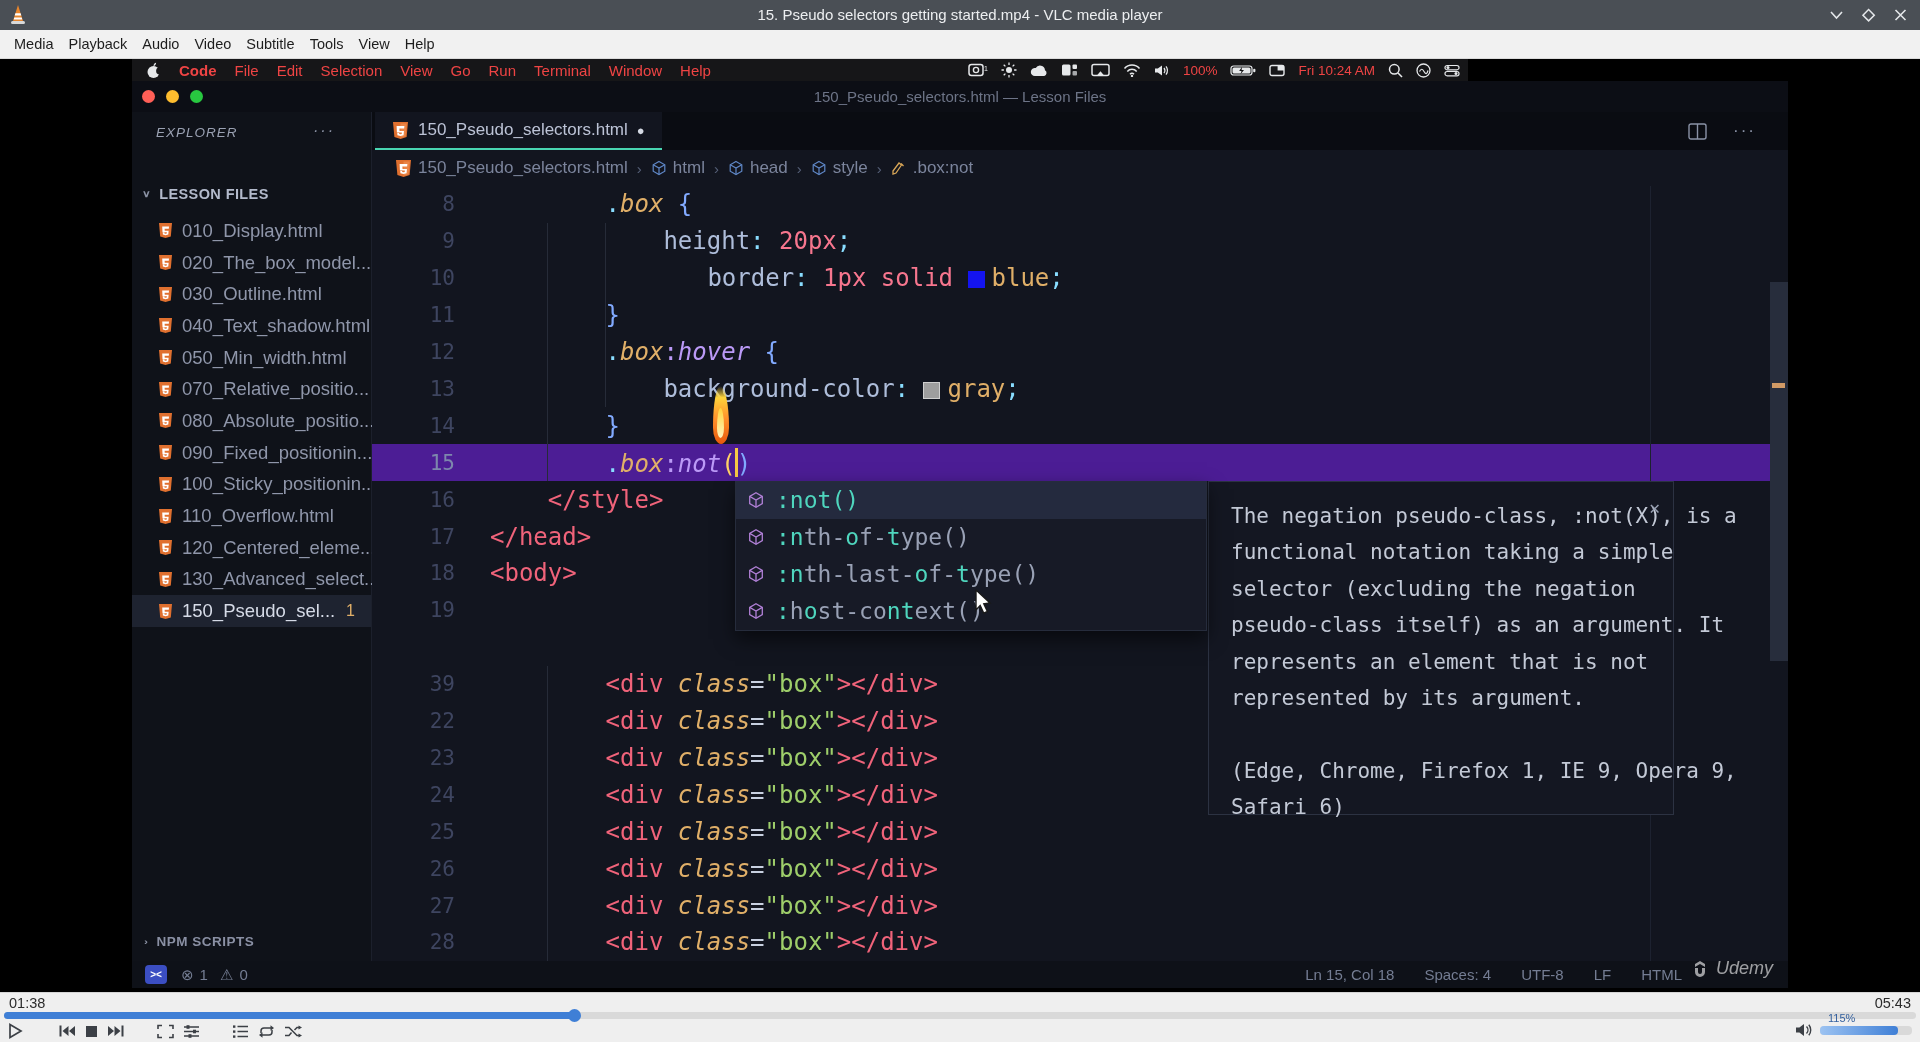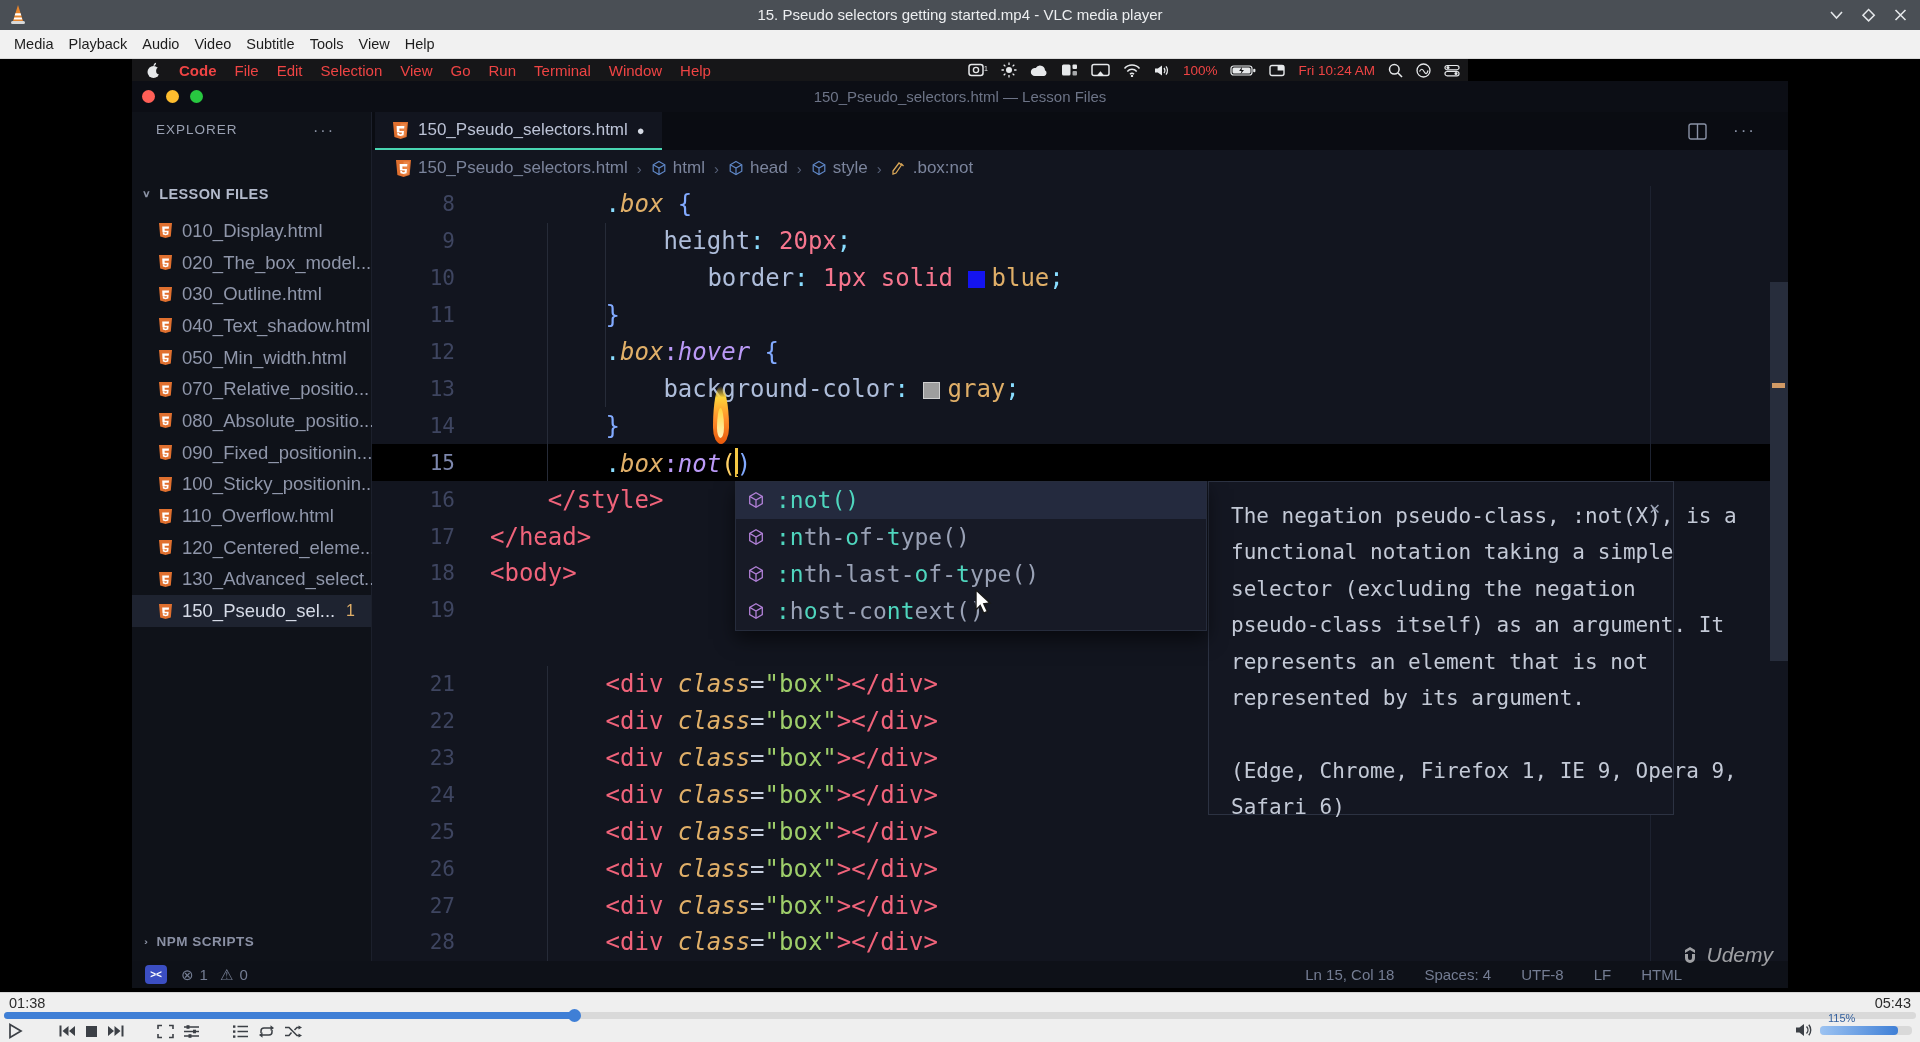--- a/index.html
+++ b/index.html
@@ -34,22 +34,22 @@
   
   .vscode{position:absolute;left:132px;top:22px;width:1656px;height:907px;background:#12151f;}
   .vs-titlebar{position:absolute;left:0;top:0;width:100%;height:31px;background:#0c0e15;
     color:#6d7487;font-size:15px;text-align:center;line-height:31px;}
   .lights{position:absolute;left:10px;top:9px;display:flex;gap:11px;}
   .light{width:13px;height:13px;border-radius:50%;}
   .vs-main{position:absolute;left:0;top:31px;right:0;bottom:27px;display:flex;}
 
   
   .sidebar{width:240px;background:#0f1219;border-right:1px solid #1c202c;position:relative;box-sizing:border-box;}
-  .exp-header{position:absolute;left:0;top:10px;width:100%;display:flex;align-items:flex-start;
-    color:#9aa1b2;font-size:13.5px;letter-spacing:1px;}
+  .exp-header{position:absolute;left:0;top:10px;width:100%;display:flex;align-items:flex-end;
+    color:#9aa1b2;font-size:13.5px;letter-spacing:1px;font-style:italic;}
   .exp-header .lbl{padding-left:24px;}
   .exp-header .dots{margin-left:auto;padding-right:36px;color:#8a91a3;font-size:16px;letter-spacing:2px;}
   .section-row{position:absolute;left:0;top:74px;display:flex;align-items:center;gap:8px;
     color:#b3bacb;font-weight:bold;font-size:14.5px;padding-left:10px;letter-spacing:.4px;}
   .chev{color:#8a91a3;font-size:12px;transform:scaleY(.8);}
   .files{position:absolute;left:0;top:103px;width:100%;}
   .file-row{height:31.7px;display:flex;align-items:center;gap:9px;padding-left:26px;
     color:#8f96aa;font-size:18.5px;box-sizing:border-box;}
   .file-row.sel{background:#1e2330;color:#d6dbe7;}
   .file-row .badge{margin-left:auto;margin-right:16px;color:#e0af68;font-size:16px;}
@@ -66,21 +66,21 @@
   .tab-actions .dots{font-size:17px;letter-spacing:2px;}
   .breadcrumbs{position:absolute;left:0;top:38px;right:0;height:36px;display:flex;align-items:center;
     gap:9px;padding-left:23px;color:#7b849c;font-size:17px;}
   .breadcrumbs .sep{color:#566078;font-size:15px;}
   .breadcrumbs .bc{display:flex;align-items:center;gap:6px;}
 
   
   .code{position:absolute;left:0;top:74px;right:0;height:775px;
     font-family:"DejaVu Sans Mono",monospace;font-size:24px;}
   .row{position:absolute;left:0;right:0;height:36.9px;display:flex;align-items:center;}
-  .row.cur{background:#000000;text-decoration:underline;}
+  .row.cur{background:#4c1d95;}
   .ln{width:83px;text-align:right;color:#3e4560;font-size:21px;flex:none;}
   .row.cur .ln{color:#7d87ad;}
   .lc{padding-left:35px;white-space:pre;}
   .tok-pln{color:#c8d0e0}.tok-dot{color:#89ddff}.tok-cls{color:#e0af68;font-style:italic}
   .tok-brace{color:#82aaff}.tok-prop{color:#aebdda}.tok-pcol{color:#89ddff}
   .tok-num{color:#f7768e}.tok-col{color:#bb9af7}.tok-psd{color:#bb9af7;font-style:italic}
   .tok-ckw{color:#e0af68}.tok-semi{color:#89ddff}.tok-tag{color:#f0637a}
   .tok-attr{color:#e0af68;font-style:italic}.tok-eq{color:#c8d0e0}.tok-str{color:#9ece6a}
   .tok-pgold{color:#ffd166}
   .swatch{display:inline-block;width:17px;height:17px;margin-right:7px;vertical-align:-2px;box-sizing:border-box;}
@@ -113,22 +113,22 @@
   .hoverdoc .line{white-space:nowrap;}
   .hd-close{position:absolute;top:8px;right:13px;color:#99a1b3;font-size:18px;}
 
   
   .statusbar{position:absolute;left:0;bottom:0;width:100%;height:27px;background:#0e1118;
     display:flex;align-items:center;font-size:15px;color:#747d93;}
   .remote{width:22px;height:19px;background:#3b4ec2;border-radius:4px;color:#fff;font-size:10px;
     font-weight:bold;display:flex;align-items:center;justify-content:center;margin-left:13px;}
   .problems{display:flex;align-items:center;gap:6px;margin-left:14px;}
   .sb-right{margin-left:auto;display:flex;gap:30px;padding-right:106px;}
-  .watermark{position:absolute;right:15px;bottom:21px;display:flex;align-items:center;gap:6px;
-    color:rgba(255,255,255,.6);font-size:21px;font-style:italic;z-index:8;}
+  .watermark{position:absolute;right:15px;bottom:9px;display:flex;align-items:center;gap:6px;
+    color:rgba(255,255,255,.6);font-size:18px;font-style:italic;z-index:8;}
 
   
   .mouse{position:absolute;left:973px;top:530px;z-index:20;}
 
   
   .vlc-bottom{position:absolute;left:0;top:992px;width:1920px;height:50px;background:#efefef;
     border-top:1px solid #d5d5d5;box-sizing:border-box;}
   .t-left{position:absolute;left:9px;top:2px;font-size:14.5px;color:#2b2b2b;}
   .t-right{position:absolute;right:9px;top:2px;font-size:14.5px;color:#2b2b2b;}
   .seek{position:absolute;left:4px;right:4px;top:19px;height:7px;background:#d9d9d9;border-radius:4px;}
@@ -547,21 +547,21 @@
             </div>
             <div class="row" style="top: 553.5px;">
               <span class="ln">23</span>
               <span class="lc"><span class="tok-pln">        </span><span class="tok-tag">&lt;div</span><span class="tok-pln"> </span><span class="tok-attr">class</span><span class="tok-eq">=</span><span class="tok-str">"box"</span><span class="tok-tag">&gt;&lt;/div&gt;</span></span>
             </div>
             <div class="row" style="top: 516.6px;">
               <span class="ln">22</span>
               <span class="lc"><span class="tok-pln">        </span><span class="tok-tag">&lt;div</span><span class="tok-pln"> </span><span class="tok-attr">class</span><span class="tok-eq">=</span><span class="tok-str">"box"</span><span class="tok-tag">&gt;&lt;/div&gt;</span></span>
             </div>
             <div class="row" style="top: 479.7px;">
-              <span class="ln">21</span>
+              <span class="ln">39</span>
               <span class="lc"><span class="tok-pln">        </span><span class="tok-tag">&lt;div</span><span class="tok-pln"> </span><span class="tok-attr">class</span><span class="tok-eq">=</span><span class="tok-str">"box"</span><span class="tok-tag">&gt;&lt;/div&gt;</span></span>
             </div>
             <div class="row" style="top: 405.9px;">
               <span class="ln">19</span>
               <span class="lc"></span>
             </div>
             <div class="row" style="top: 369px;">
               <span class="ln">18</span>
               <span class="lc"><span class="tok-tag">&lt;body&gt;</span></span>
             </div>

